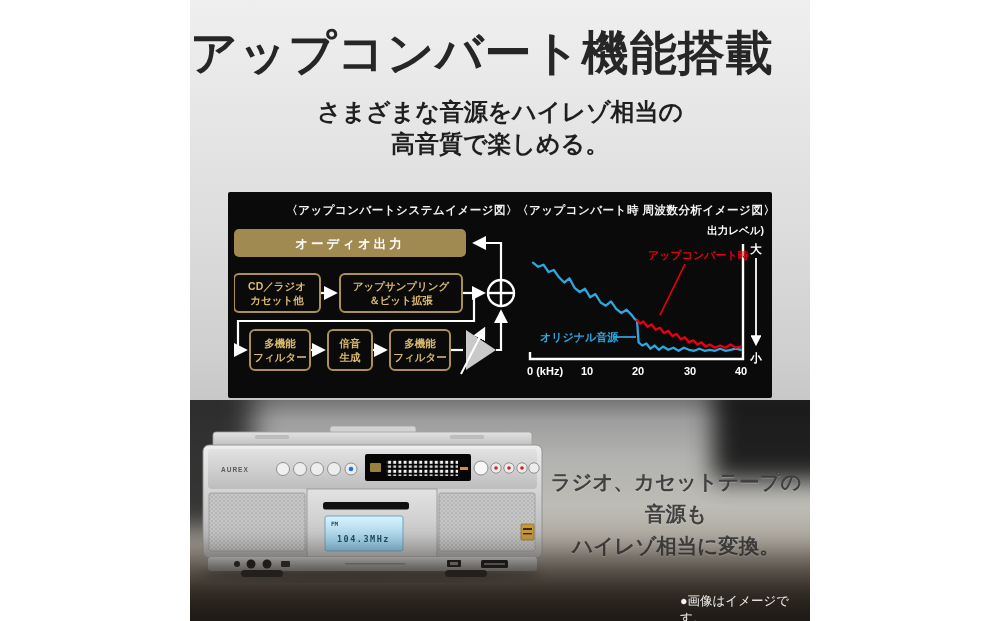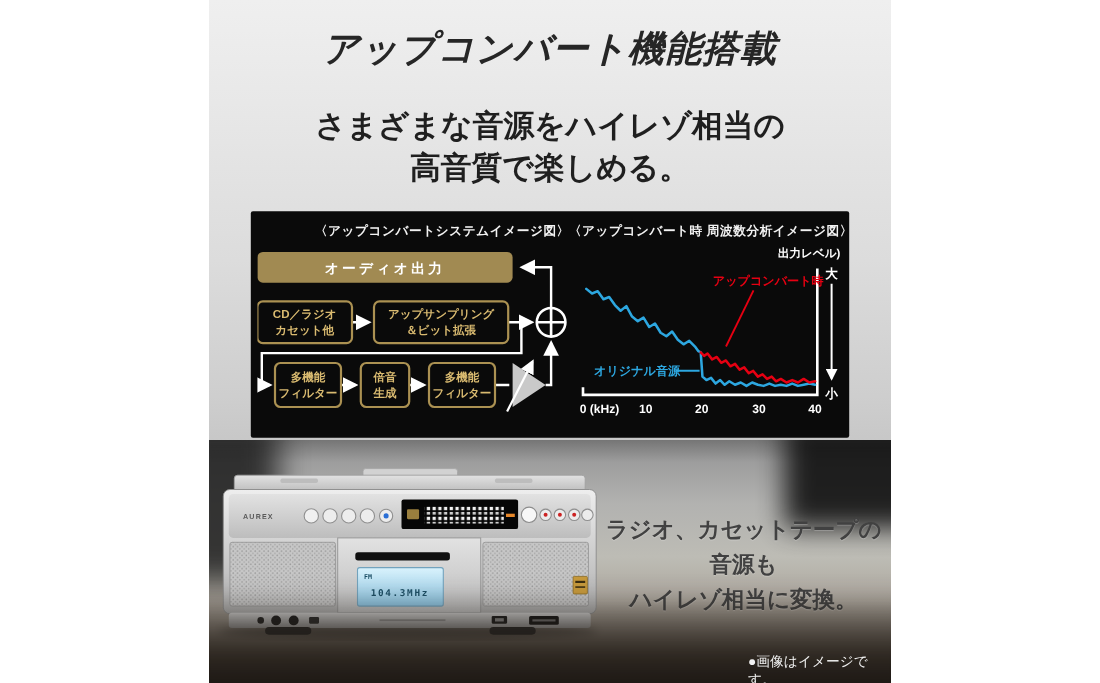--- a/index.html
+++ b/index.html
@@ -2,24 +2,24 @@
 <html><head>
 <meta charset="utf-8">
 <style>
   * { margin:0; padding:0; box-sizing:border-box; }
   body { font-family:"Liberation Sans","DejaVu Sans",sans-serif; background:#ffffff; }
   .page { position:relative; width:1000px; height:621px; background:#ffffff; overflow:hidden; }
   .stage { position:absolute; left:190px; top:0; width:620px; height:621px;
            background:linear-gradient(180deg,#efefef 0%,#e8e8e8 15%,#dcdcdc 38%,#cecece 58%,#c6c6c6 66%); }
 
   
-  .hero-title { position:absolute; top:22px; left:0; width:620px; text-align:center;
-                font-size:33px; font-weight:bold; color:#262626; letter-spacing:1px;font-style:italic; }
+  .hero-title { position:absolute; top:22px; left:0; width:620px; text-align:left;
+                font-size:47px; font-weight:bold; color:#262626; letter-spacing:1px; }
   .hero-sub { position:absolute; top:96px; left:0; width:620px; text-align:center;
-              font-size:28px; font-weight:bold; color:#1f1f1f; line-height:1.35; }
+              font-size:24px; font-weight:bold; color:#1f1f1f; line-height:1.35; }
 
   
   .panel { position:absolute; left:38px; top:192px; width:544px; height:206px;
            background:#0a0a0a; border-radius:2px; }
   .panel-title { position:absolute; top:11px; font-size:11.5px; font-weight:bold; color:#f2f2f2;
                  letter-spacing:0.5px; white-space:nowrap; }
   .panel-title.left  { left:0; width:290px; text-align:right; }
   .panel-title.right { left:289px; width:252px; text-align:center; }
   .flow-svg  { position:absolute; left:6px;  top:34px; }
   .chart-svg { position:absolute; left:296px; top:30px; }

